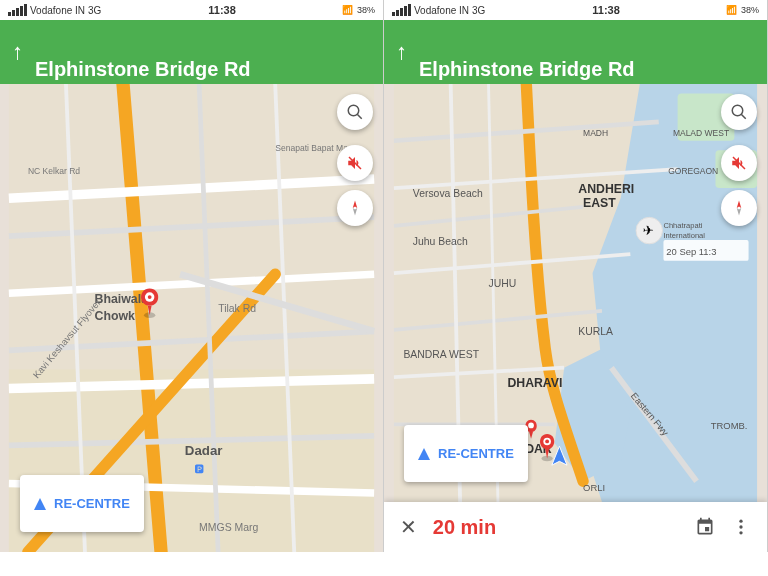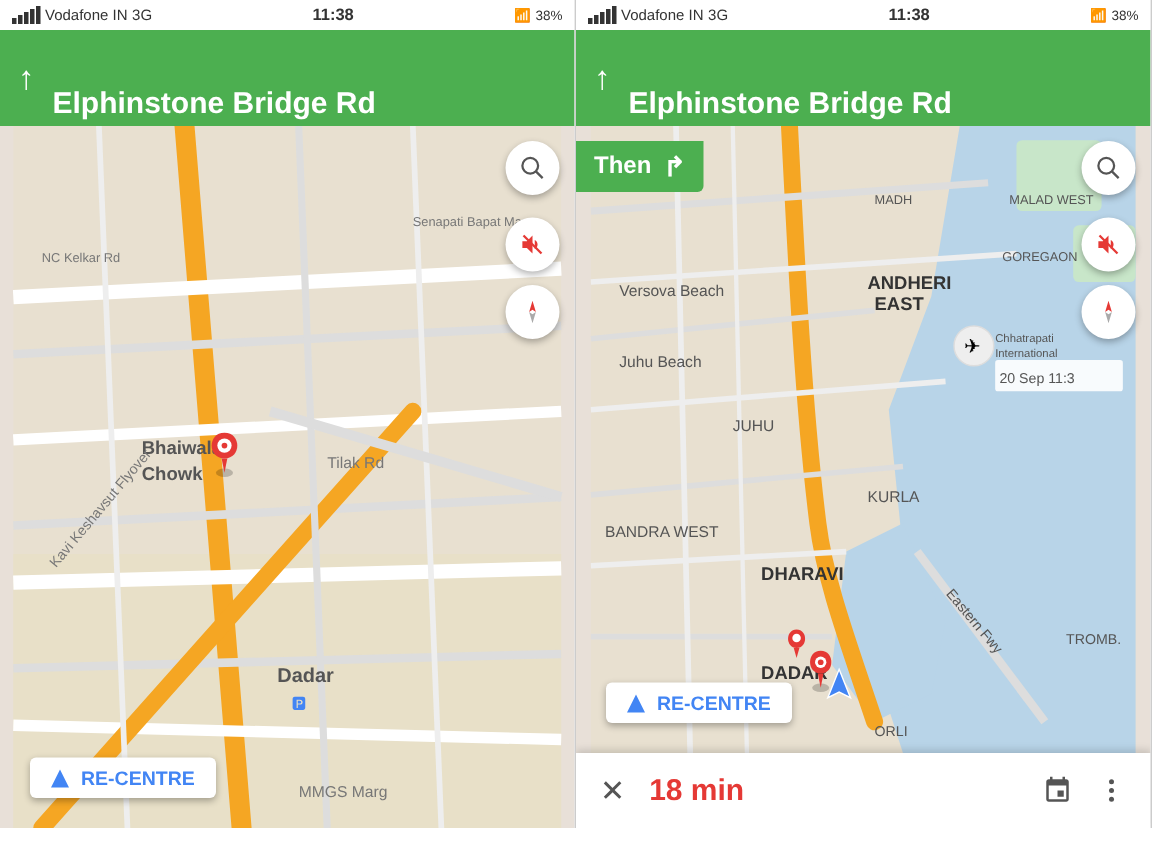--- a/index.html
+++ b/index.html
@@ -135,21 +135,21 @@
       z-index: 200;
       cursor: pointer;
     }
     
     .recentre-btn {
       position: absolute;
       bottom: 20px;
       left: 20px;
       background: white;
       border-radius: 4px;
-      padding: 6px 14px;
+      padding: 21px 14px;
       display: flex;
       align-items: center;
       gap: 8px;
       box-shadow: 0 2px 5px rgba(0,0,0,0.3);
       z-index: 200;
       cursor: pointer;
       font-size: 13px;
       font-weight: bold;
       color: #4285f4;
     }
@@ -351,24 +351,20 @@
         <span>📶</span>
         <span>38%</span>
       </div>
     </div>
 
     <div class="header-bar">
       <span class="arrow-icon">↑</span>
       <span class="title">Elphinstone Bridge Rd</span>
     </div>
 
-    <div class="then-banner">
-      <span>Then</span>
-      <span style="font-size:18px;">↱</span>
-    </div>
 
     <div class="search-btn">
       <svg width="18" height="18" viewBox="0 0 24 24" fill="none">
         <circle cx="10" cy="10" r="7" stroke="#555" stroke-width="2"></circle>
         <line x1="15" y1="15" x2="21" y2="21" stroke="#555" stroke-width="2"></line>
       </svg>
     </div>
 
     <div class="mute-btn">
       <svg width="18" height="18" viewBox="0 0 24 24" fill="#e53935">
@@ -457,21 +453,21 @@
 
       <div class="recentre-btn">
         <div class="nav-triangle"></div>
         <span>RE-CENTRE</span>
       </div>
     </div>
 
     <div class="bottom-bar">
       <span class="close-x">✕</span>
       <div class="trip-info">
-        <div class="duration">18 min</div>
+        <div class="duration">20 min</div>
       </div>
       <div class="right-icons">
         <svg width="20" height="20" viewBox="0 0 24 24" fill="#555" style="cursor:pointer;">
           <path d="M17 12h-5v5h5v-5zM16 1v2H8V1H6v2H5c-1.11 0-1.99.9-1.99 2L3 19c0 1.1.89 2 2 2h14c1.1 0 2-.9 2-2V5c0-1.1-.9-2-2-2h-1V1h-2zm3 18H5V8h14v11z"></path>
         </svg>
         <svg width="20" height="20" viewBox="0 0 24 24" fill="#555" style="cursor:pointer;">
           <circle cx="12" cy="5" r="2"></circle>
             <circle cx="12" cy="12" r="2"></circle>
             <circle cx="12" cy="19" r="2"></circle>
         </svg>

